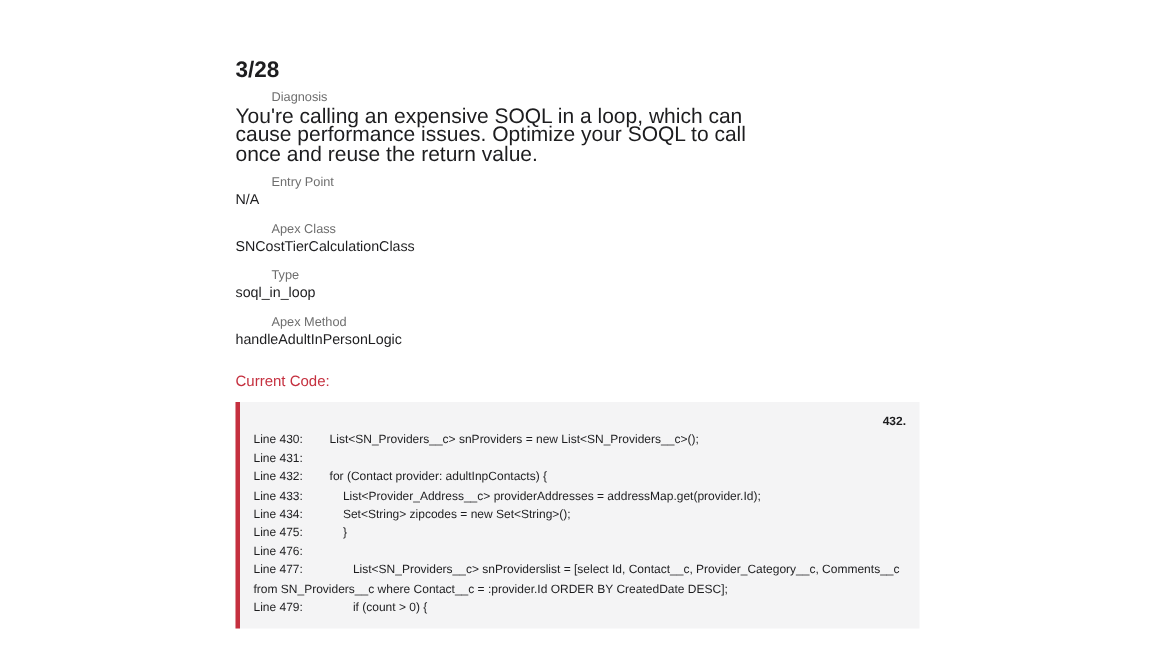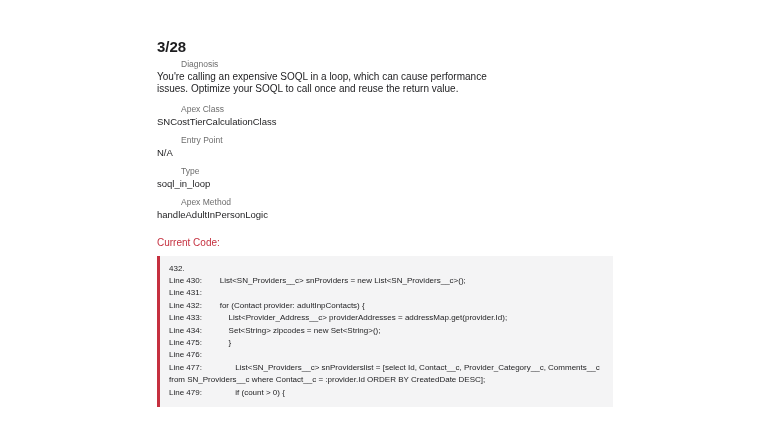--- a/index.html
+++ b/index.html
@@ -13,57 +13,57 @@
     width:768px;height:432px;
     background:#ffffff;
     font-family:"Liberation Sans",sans-serif;
     color:var(--text);
     overflow:hidden;
     position:relative;
   }
   .content{position:absolute;left:157px;top:38px;width:456px;}
   .counter{font-size:15px;font-weight:700;margin:0 0 4px 0;color:var(--text);}
   .label{font-size:8.5px;color:var(--gray);margin:0 0 2px 0;padding-left:24px;}
-  .para{font-size:10px;line-height:12.3px;margin:0 0 8px 0;max-width:350px;color:var(--text);}
+  .para{font-size:14px;line-height:12.3px;margin:0 0 8px 0;max-width:350px;color:var(--text);}
   .value{font-size:9.5px;line-height:11px;margin:0 0 8px 0;color:var(--text);}
   .current-code-label{font-size:10px;color:var(--accent);margin:17px 0 8px 0;}
   .code-block{
     background:var(--codebg);
     border-left:3px solid var(--accent);
     width:456px;box-sizing:border-box;
     padding:7px 9px 8px 9px;
   }
   .code-line{
     font-size:8px;line-height:12.4px;
     color:var(--text);
     white-space:pre-wrap;
     word-break:break-word;
   }
-  .code-line.bold{font-weight:400;}
+  .code-line.bold{font-weight:700;text-align:right;}
 </style>
 </head>
 <body>
 
 <div class="content">
 
   <div class="counter">3/28</div>
 
   <div>
     <div class="label">Diagnosis</div>
     <p class="para">You're calling an expensive SOQL in a loop, which can cause performance issues. Optimize your SOQL to call once and reuse the return value.</p>
   </div>
 
   <div>
-    <div class="label">Apex Class</div>
-    <div class="value">SNCostTierCalculationClass</div>
+    <div class="label">Entry Point</div>
+    <div class="value">N/A</div>
   </div>
 
   <div>
-    <div class="label">Entry Point</div>
-    <div class="value">N/A</div>
+    <div class="label">Apex Class</div>
+    <div class="value">SNCostTierCalculationClass</div>
   </div>
 
   <div>
     <div class="label">Type</div>
     <div class="value">soql_in_loop</div>
   </div>
 
   <div>
     <div class="label">Apex Method</div>
     <div class="value">handleAdultInPersonLogic</div>

